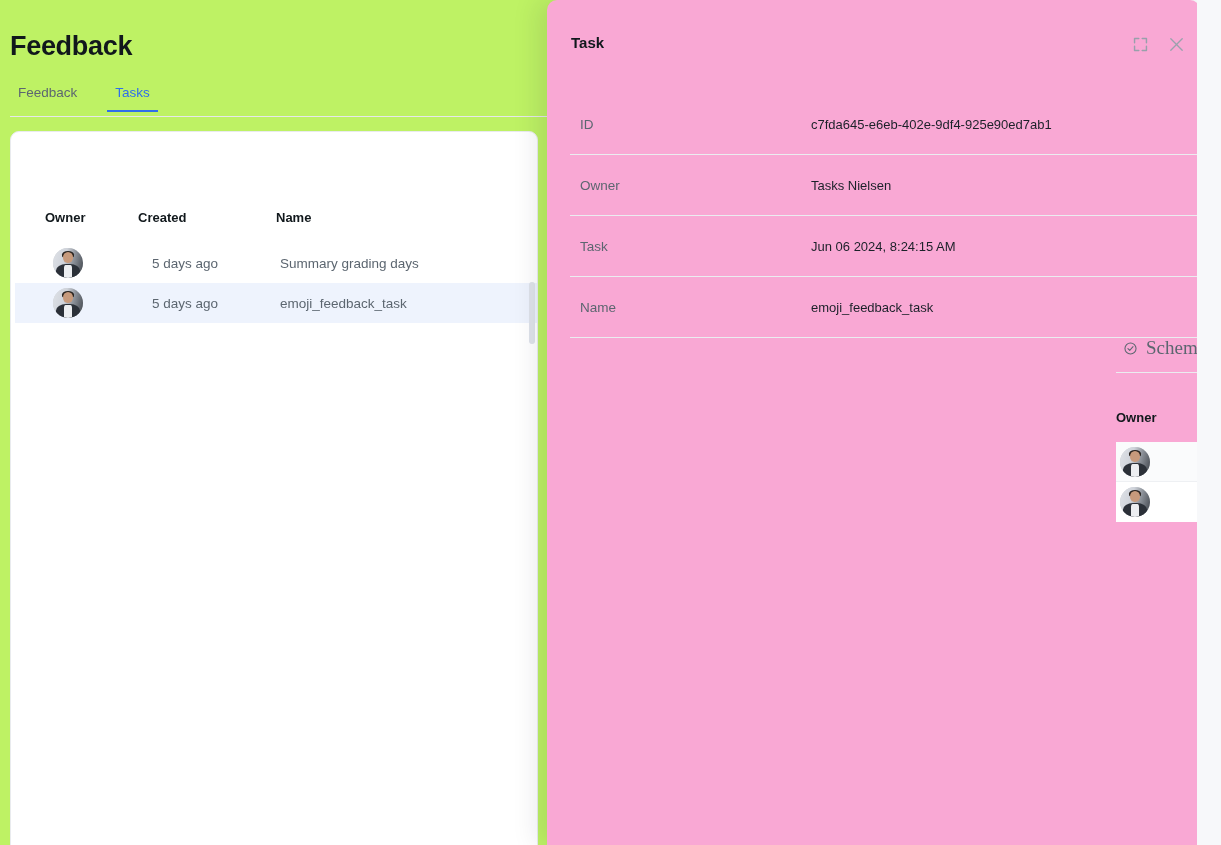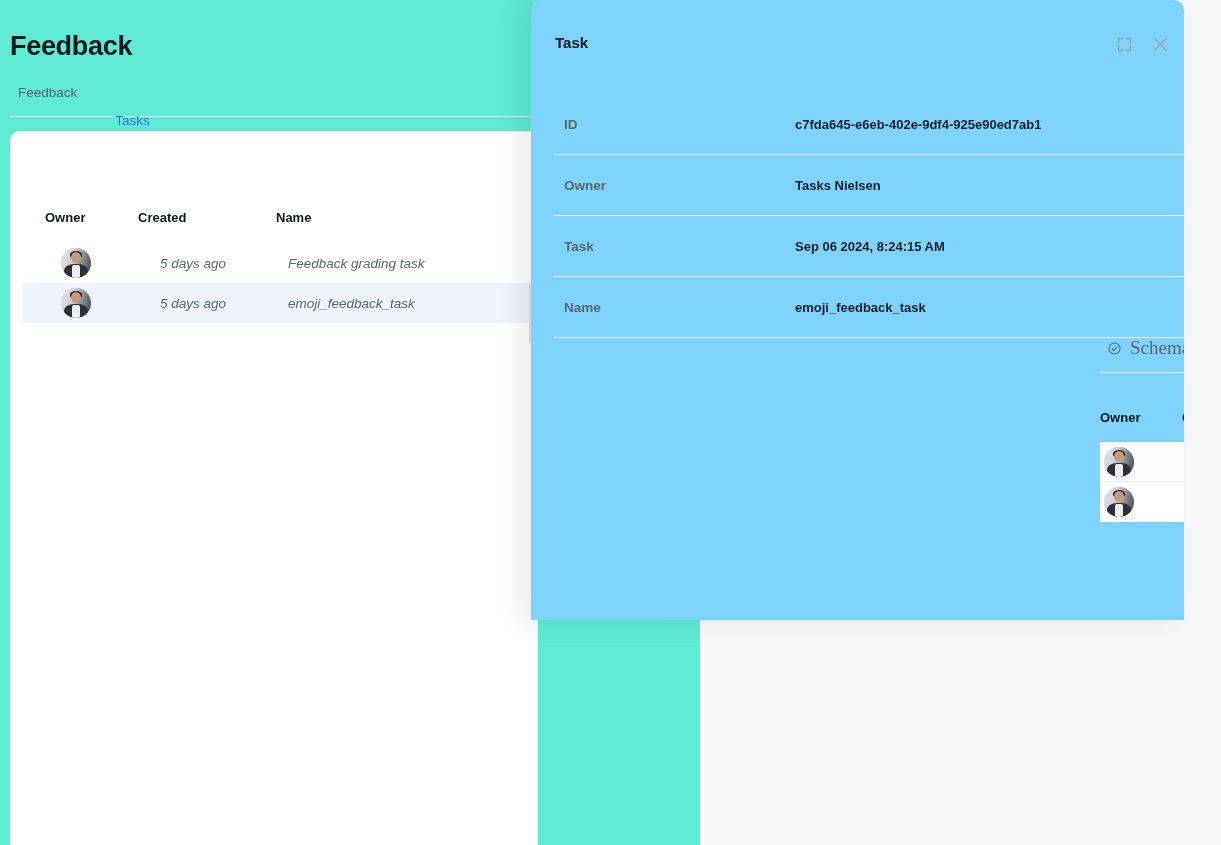--- a/index.html
+++ b/index.html
@@ -7,38 +7,38 @@
     width: 1221px; height: 845px;
     font-family: "Liberation Sans", sans-serif;
     background: #f7f8fa;
     overflow: hidden;
   }
   .root { position: relative; width: 1221px; height: 845px; }
 
   
   .page {
     position: absolute; left: 0; top: 0; width: 700px; height: 845px;
-    background: #5eead4;
+    background: #bef264;
   }
   .page-title {
     position: absolute; left: 10px; top: 31px;
     font-size: 27px; font-weight: 700; color: #11181c;
     letter-spacing: -0.3px;
   }
   .tabbar {
     position: absolute; left: 10px; top: 85px; width: 560px; height: 32px;
     display: flex; align-items: flex-start; gap: 22px;
     border-bottom: 1px solid #e6e8eb;
   }
   .tab {
     font-size: 13.5px; color: #5c6670; padding: 0 8px 11px 8px;
     cursor: pointer; position: relative; background: none; border: none;
     font-family: inherit;
   }
-  .tab.active { color: #2f6feb; margin-top: 28px; }
+  .tab.active { color: #2f6feb; }
   .tab.active::after {
     content: ""; position: absolute; left: 0; right: 0; bottom: -1px;
     height: 2px; background: #2f6feb;
   }
 
   .card {
     position: absolute; left: 10px; top: 131px; width: 528px; height: 740px;
     background: #ffffff; border: 1px solid #e9ebee;
     border-radius: 9px;
     overflow: hidden;
@@ -51,22 +51,22 @@
     position: absolute; left: 0; top: 78px; width: 528px; height: 26px;
   }
   .th {
     position: absolute; font-size: 13px; font-weight: 700; color: #11181c;
   }
   .th.c0 { left: 34px; }
   .th.c1 { left: 127px; }
   .th.c2 { left: 265px; }
 
   .trow {
-    position: absolute; left: 12px; width: 528px; height: 40px;
-    display: flex; align-items: center; font-style: italic;
+    position: absolute; left: 4px; width: 528px; height: 40px;
+    display: flex; align-items: center;
   }
   .trow.r0 { top: 111px; background: #ffffff; }
   .trow.r1 { top: 151px; background: #eef3fd; }
 
   .avatar {
     position: absolute; width: 30px; height: 30px; border-radius: 50%;
     overflow: hidden; background: #c9ccd2;
   }
   .avatar .sky  { position:absolute; left:0; top:0; width:100%; height:100%;
                   background: linear-gradient(105deg,#dfe2e7 0%,#cfd3da 38%,#8f949c 62%,#3c4148 100%); }
@@ -78,22 +78,22 @@
                   background:#2b3038; border-radius:42% 42% 0 0; }
   .avatar .shirt{ position:absolute; left:38%; top:55%; width:24%; height:45%;
                   background:#eceef1; border-radius:20% 20% 0 0; }
 
   .td { position: absolute; font-size: 13.5px; color: #5c6670; }
   .td.c1 { left: 137px; }
   .td.c2 { left: 265px; }
 
   
   .drawer {
-    position: absolute; left: 531px; top: 0; width: 653px; height: 620px;
-    background: #7dd3fc;
+    position: absolute; left: 547px; top: 0; width: 653px; height: 845px;
+    background: #f9a8d4;
     border-top-left-radius: 10px; border-top-right-radius: 10px;
     box-shadow: -10px 0 26px rgba(22,30,45,0.10);
     overflow: hidden;
   }
   .drawer-header {
     position: absolute; left: 0; top: 0; width: 653px; height: 72px;
   }
   .drawer-title {
     position: absolute; left: 24px; top: 34px;
     font-size: 15px; font-weight: 700; color: #11181c;
@@ -103,21 +103,20 @@
     display: flex; align-items: center; justify-content: center;
     cursor: pointer; color: #98a0ab;
   }
   .hdr-btn.expand { right: 48px; }
   .hdr-btn.close  { right: 12px; color: #9aa2ad; }
 
   .detail-list { position: absolute; left: 23px; top: 94px; width: 630px; }
   .detail-row {
     position: relative; height: 61px; display: flex; align-items: center;
     border-bottom: 1px solid #ebedf0;
-    font-weight: bold;
   }
   .detail-row:last-child { border-bottom: 1px solid #ebedf0; }
   .detail-label {
     position: absolute; left: 10px; font-size: 13.5px; color: #5c6670;
   }
   .detail-value {
     position: absolute; left: 241px; font-size: 13px; color: #1b2129;
   }
 
   
@@ -176,21 +175,21 @@
 
       <div class="trow r0">
         <span class="avatar" style="left:38px;top:5px;">
           <span class="sky"></span>
             <span class="body"></span>
             <span class="shirt"></span>
           <span class="hair"></span>
             <span class="head"></span>
         </span>
         <span class="td c1">5 days ago</span>
-        <span class="td c2">Feedback grading task</span>
+        <span class="td c2">Summary grading days</span>
       </div>
 
       <div class="trow r1">
         <span class="avatar" style="left:38px;top:5px;">
           <span class="sky"></span>
             <span class="body"></span>
             <span class="shirt"></span>
           <span class="hair"></span>
             <span class="head"></span>
         </span>
@@ -228,21 +227,21 @@
       <div class="detail-row">
         <span class="detail-label">ID</span>
         <span class="detail-value">c7fda645-e6eb-402e-9df4-925e90ed7ab1</span>
       </div>
       <div class="detail-row">
         <span class="detail-label">Owner</span>
         <span class="detail-value">Tasks Nielsen</span>
       </div>
       <div class="detail-row">
         <span class="detail-label">Task</span>
-        <span class="detail-value">Sep 06 2024, 8:24:15 AM</span>
+        <span class="detail-value">Jun 06 2024, 8:24:15 AM</span>
       </div>
       <div class="detail-row">
         <span class="detail-label">Name</span>
         <span class="detail-value">emoji_feedback_task</span>
       </div>
     </div>
 
     <div class="sub-tabbar">
       <button class="sub-tab">
         <span>

